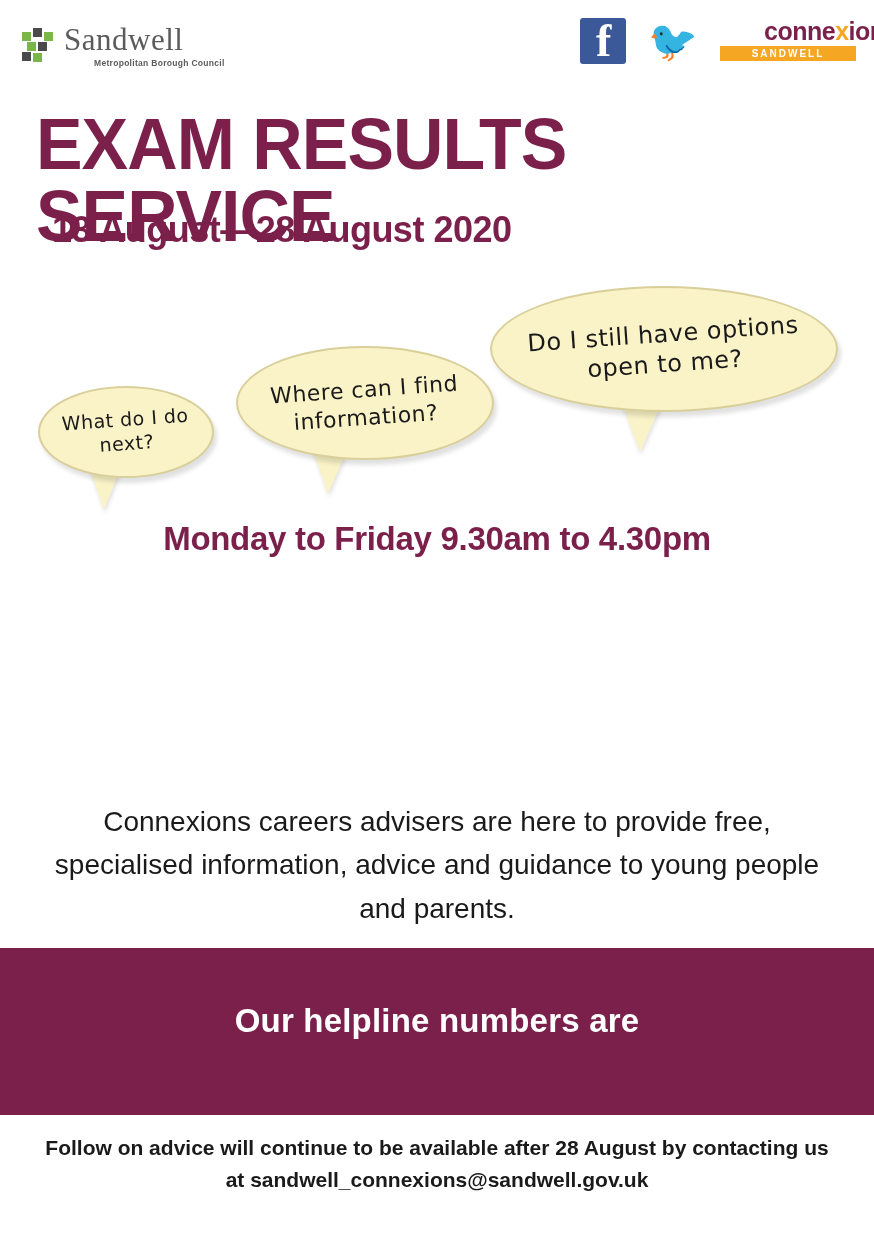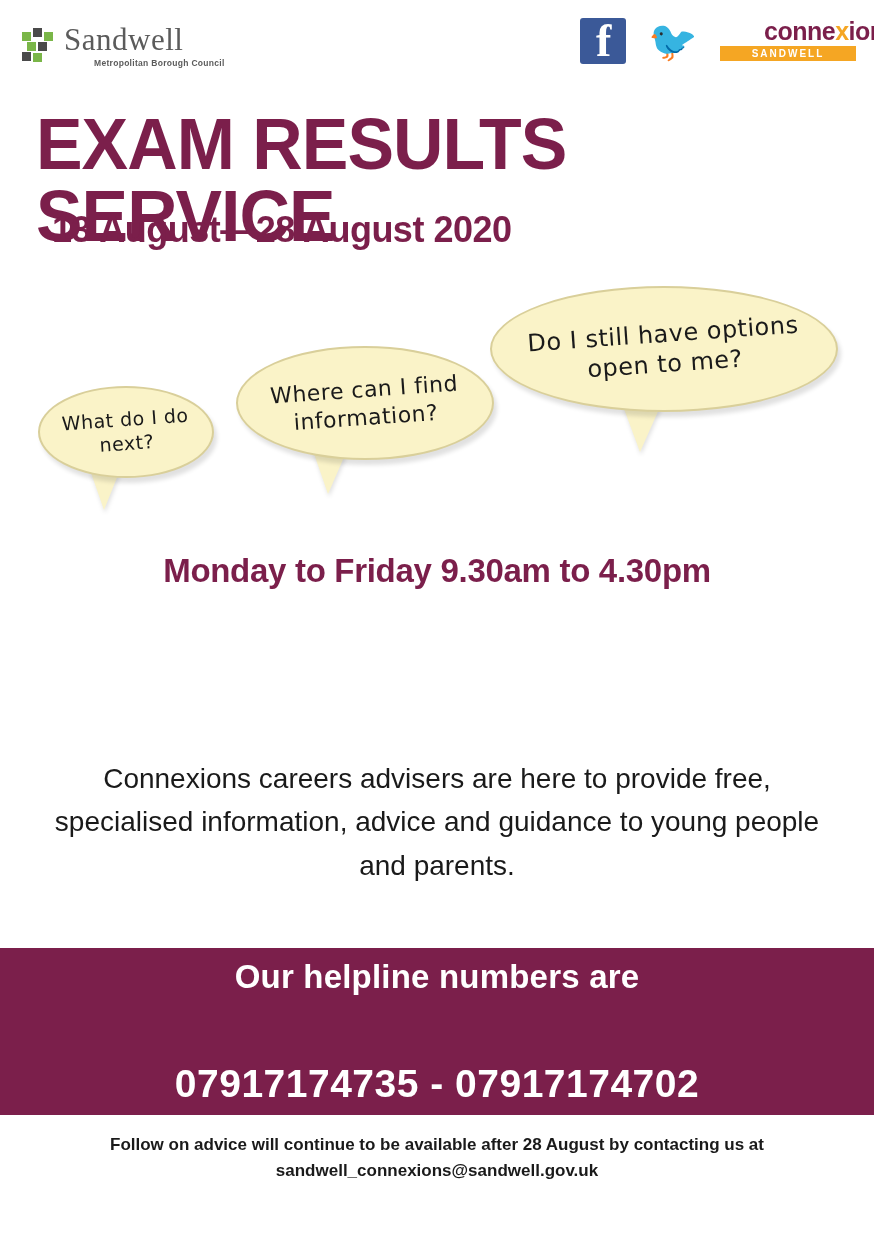--- a/index.html
+++ b/index.html
@@ -245,42 +245,42 @@
     top: 128px;
     border-left: 20px solid transparent;
     border-right: 24px solid transparent;
     border-top: 54px solid #faf3c8;
     filter: drop-shadow(1px 3px 2px rgba(0,0,0,0.12));
   }
 
   
   .hours {
     position: absolute;
-    top: 552px;
+    top: 520px;
     left: 0;
     width: 874px;
     text-align: center;
     font-family: "Liberation Sans", sans-serif;
     font-weight: bold;
     font-size: 33px;
     color: #7b1f4b;
     letter-spacing: -0.3px;
   }
   .para {
     position: absolute;
     left: 40px;
     width: 794px;
     text-align: center;
     font-family: "Liberation Sans", sans-serif;
     font-size: 28px;
     color: #1a1a1a;
     line-height: 1.55;
   }
   .para-1 { top: 612px; }
-  .para-2 { top: 757px; }
+  .para-2 { top: 800px; }
 
   
   .band {
     position: absolute;
     left: 0;
     top: 948px;
     width: 874px;
     height: 167px;
     background: #7b1f4b;
     display: flex;
@@ -306,21 +306,21 @@
   }
 
   
   .footer {
     position: absolute;
     left: 40px;
     top: 1132px;
     width: 794px;
     text-align: center;
     font-family: "Liberation Sans", sans-serif;
-    font-size: 17px;
+    font-size: 21px;
     font-weight: bold;
     color: #1a1a1a;
     line-height: 1.5;
   }
 </style>
 </head>
 <body>
 
 <div class="poster">
 
@@ -372,18 +372,17 @@
     <div class="bubble bubble-3">
       <span class="txt">Do I still have options open to me?</span>
     </div>
   </div>
 
   <div class="hours">Monday to Friday 9.30am to 4.30pm</div>
   <div class="para para-2">Connexions careers advisers are here to provide free, specialised information, advice and guidance to young people and parents.</div>
 
   <div class="band">
     <div class="band-title">Our helpline numbers are</div>
-    <div class="band-numbers">07917174735 - 07917174702</div>
   </div>
 
   <div class="footer">Follow on advice will continue to be available after 28 August by contacting us at sandwell_connexions@sandwell.gov.uk</div>
 
 </div>
 
 </body></html>

